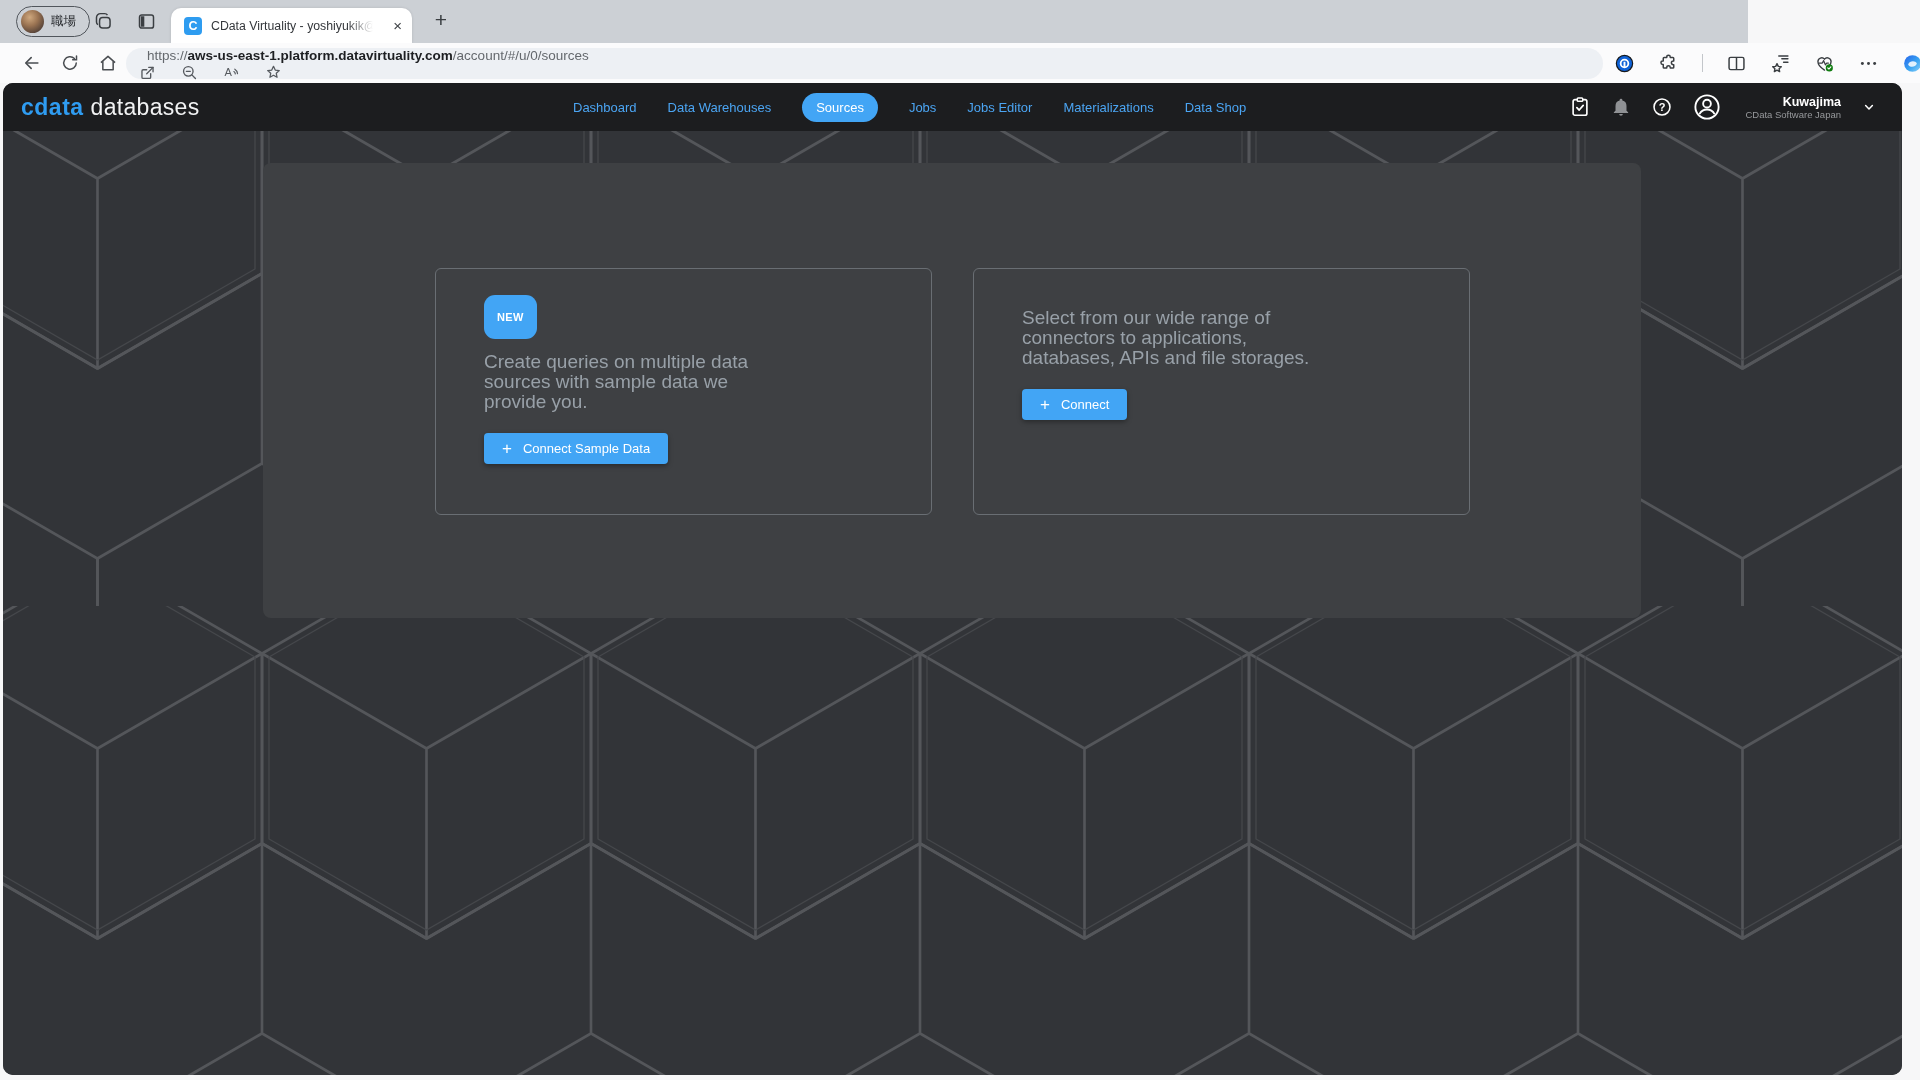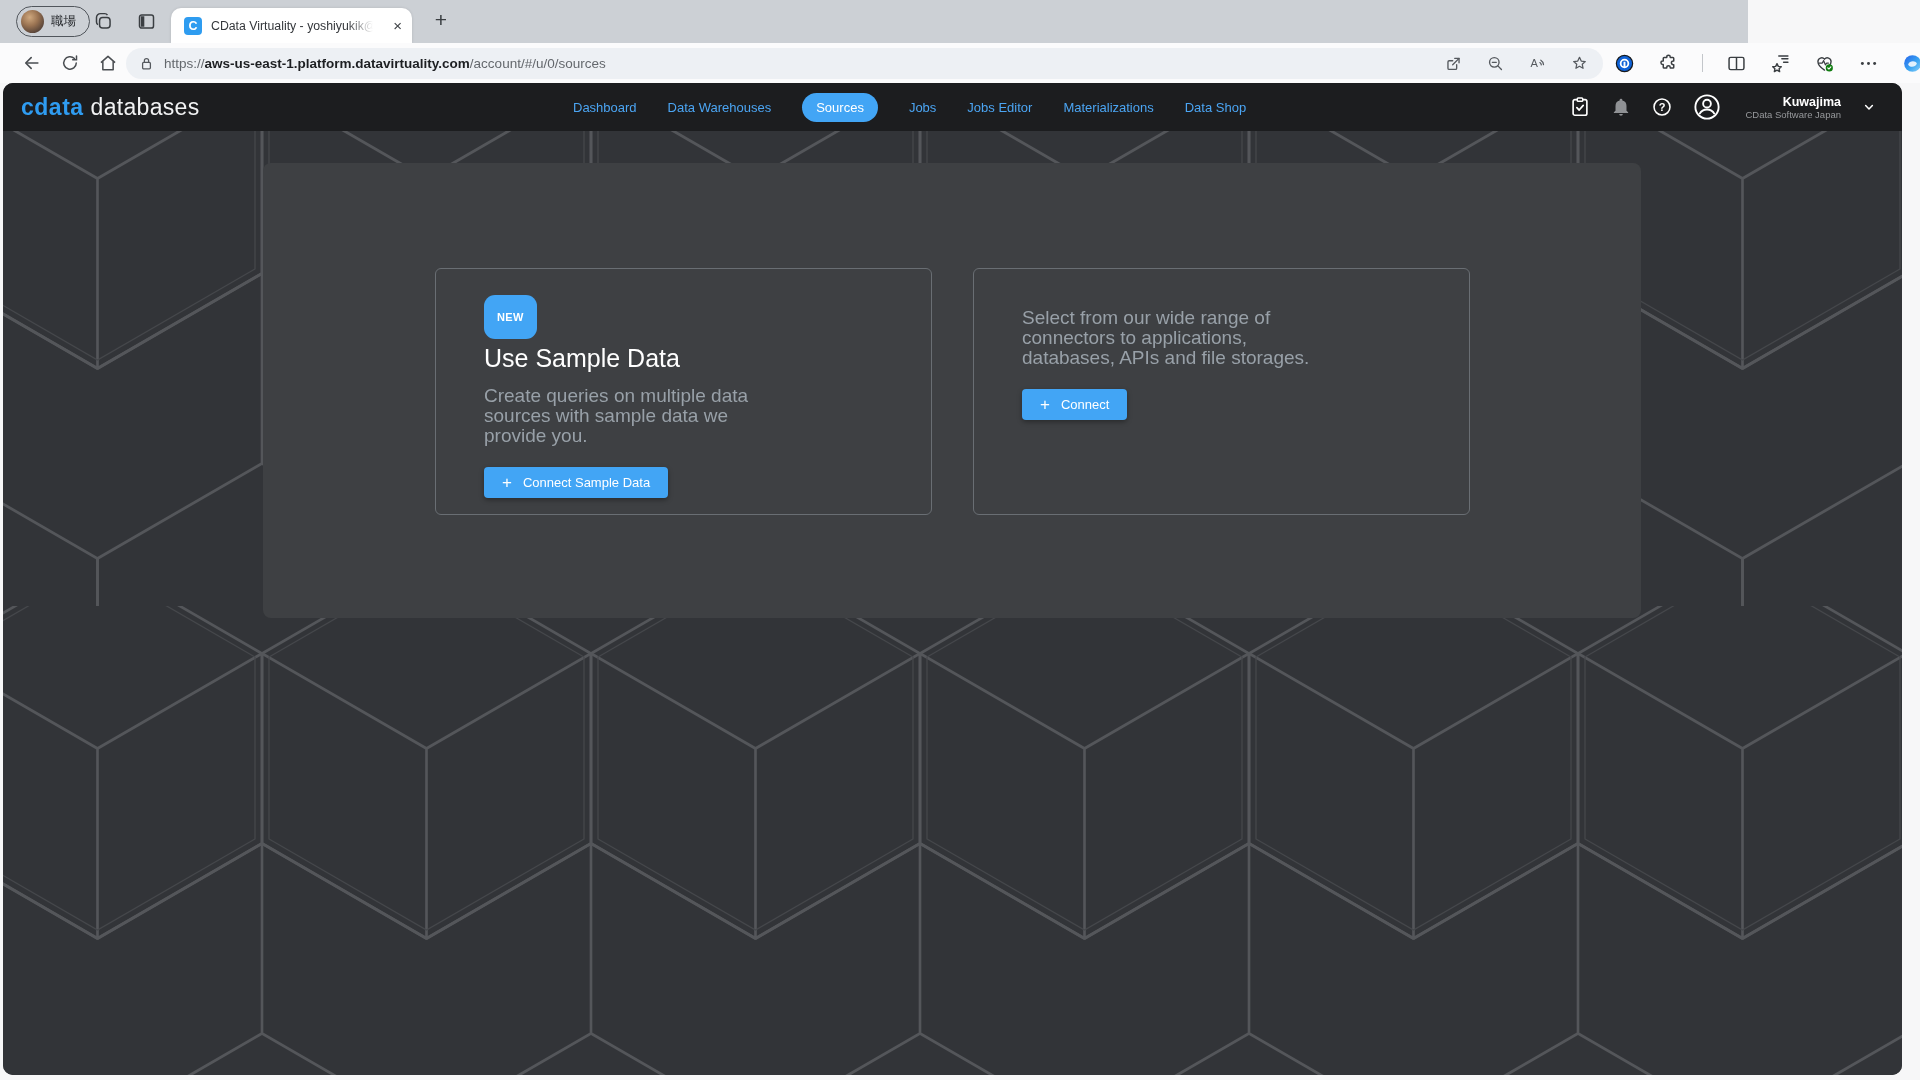--- a/index.html
+++ b/index.html
@@ -24,21 +24,21 @@
     width:162px; -webkit-mask-image:linear-gradient(90deg,#000 84%,transparent); 
     mask-image:linear-gradient(90deg,#000 84%,transparent); }
   .tab-close { margin-left:auto; font-size:15px; color:#3f4347; line-height:1; cursor:pointer; }
   .newtab { position:absolute; left:426px; top:5px; width:30px; height:30px; font-size:21px; font-weight:300;
     color:#3a3e42; display:flex; align-items:center; justify-content:center; cursor:pointer; }
 
   
   .toolbar { position:absolute; left:0; top:43px; width:1920px; height:40px; background:#fbfbfc; }
   .nav-btn { position:absolute; top:10px; width:20px; height:20px; cursor:pointer; }
   .addressbar { position:absolute; left:126px; top:5px; width:1477px; height:31px; background:#edf0f4;
-    border-radius:16px; display:flex; align-items:center; padding:0 14px 0 12px; }
+    border-radius:16px; display:flex; align-items:flex-start; padding:0 14px 0 12px;flex-direction:column; }
   .url { margin-left:9px; font-size:13.5px; color:#64686d; white-space:nowrap; flex:1; }
   .url .domain { color:#1d1f22; font-weight:bold; }
   .bar-icons { display:flex; align-items:center; gap:23px; }
   .bar-icons svg { width:19px; height:19px; cursor:pointer; }
   .ext-icons { position:absolute; left:1614px; top:0; height:40px; display:flex; align-items:center; gap:23px; }
   .ext-icons .ic { width:21px; height:21px; cursor:pointer; }
   .vdivider { width:1px; height:18px; background:#c3c6ca; }
 
   
   .content { position:absolute; left:0; top:83px; width:1920px; height:997px; background:#f7f7f8; }
@@ -255,21 +255,20 @@
             </pattern>
           </defs>
           <rect x="0" y="0" width="100%" height="100%" fill="#323438"></rect>
           <rect x="0" y="0" width="100%" height="100%" fill="url(#cubes)"></rect>
         </svg>
 
         <div class="panel">
 
           <div class="card c1">
             <span class="badge">NEW</span>
-            <h2>Use Sample Data</h2>
             <div class="carddesc">Create queries on multiple data sources with sample data we provide you.</div>
             <button class="bluebtn">
               <span class="plus">+</span>
               <span>Connect Sample Data</span>
             </button>
           </div>
 
           <div class="card c2">
             <div class="carddesc">Select from our wide range of connectors to applications, databases, APIs and file storages.</div>
             <button class="bluebtn">

